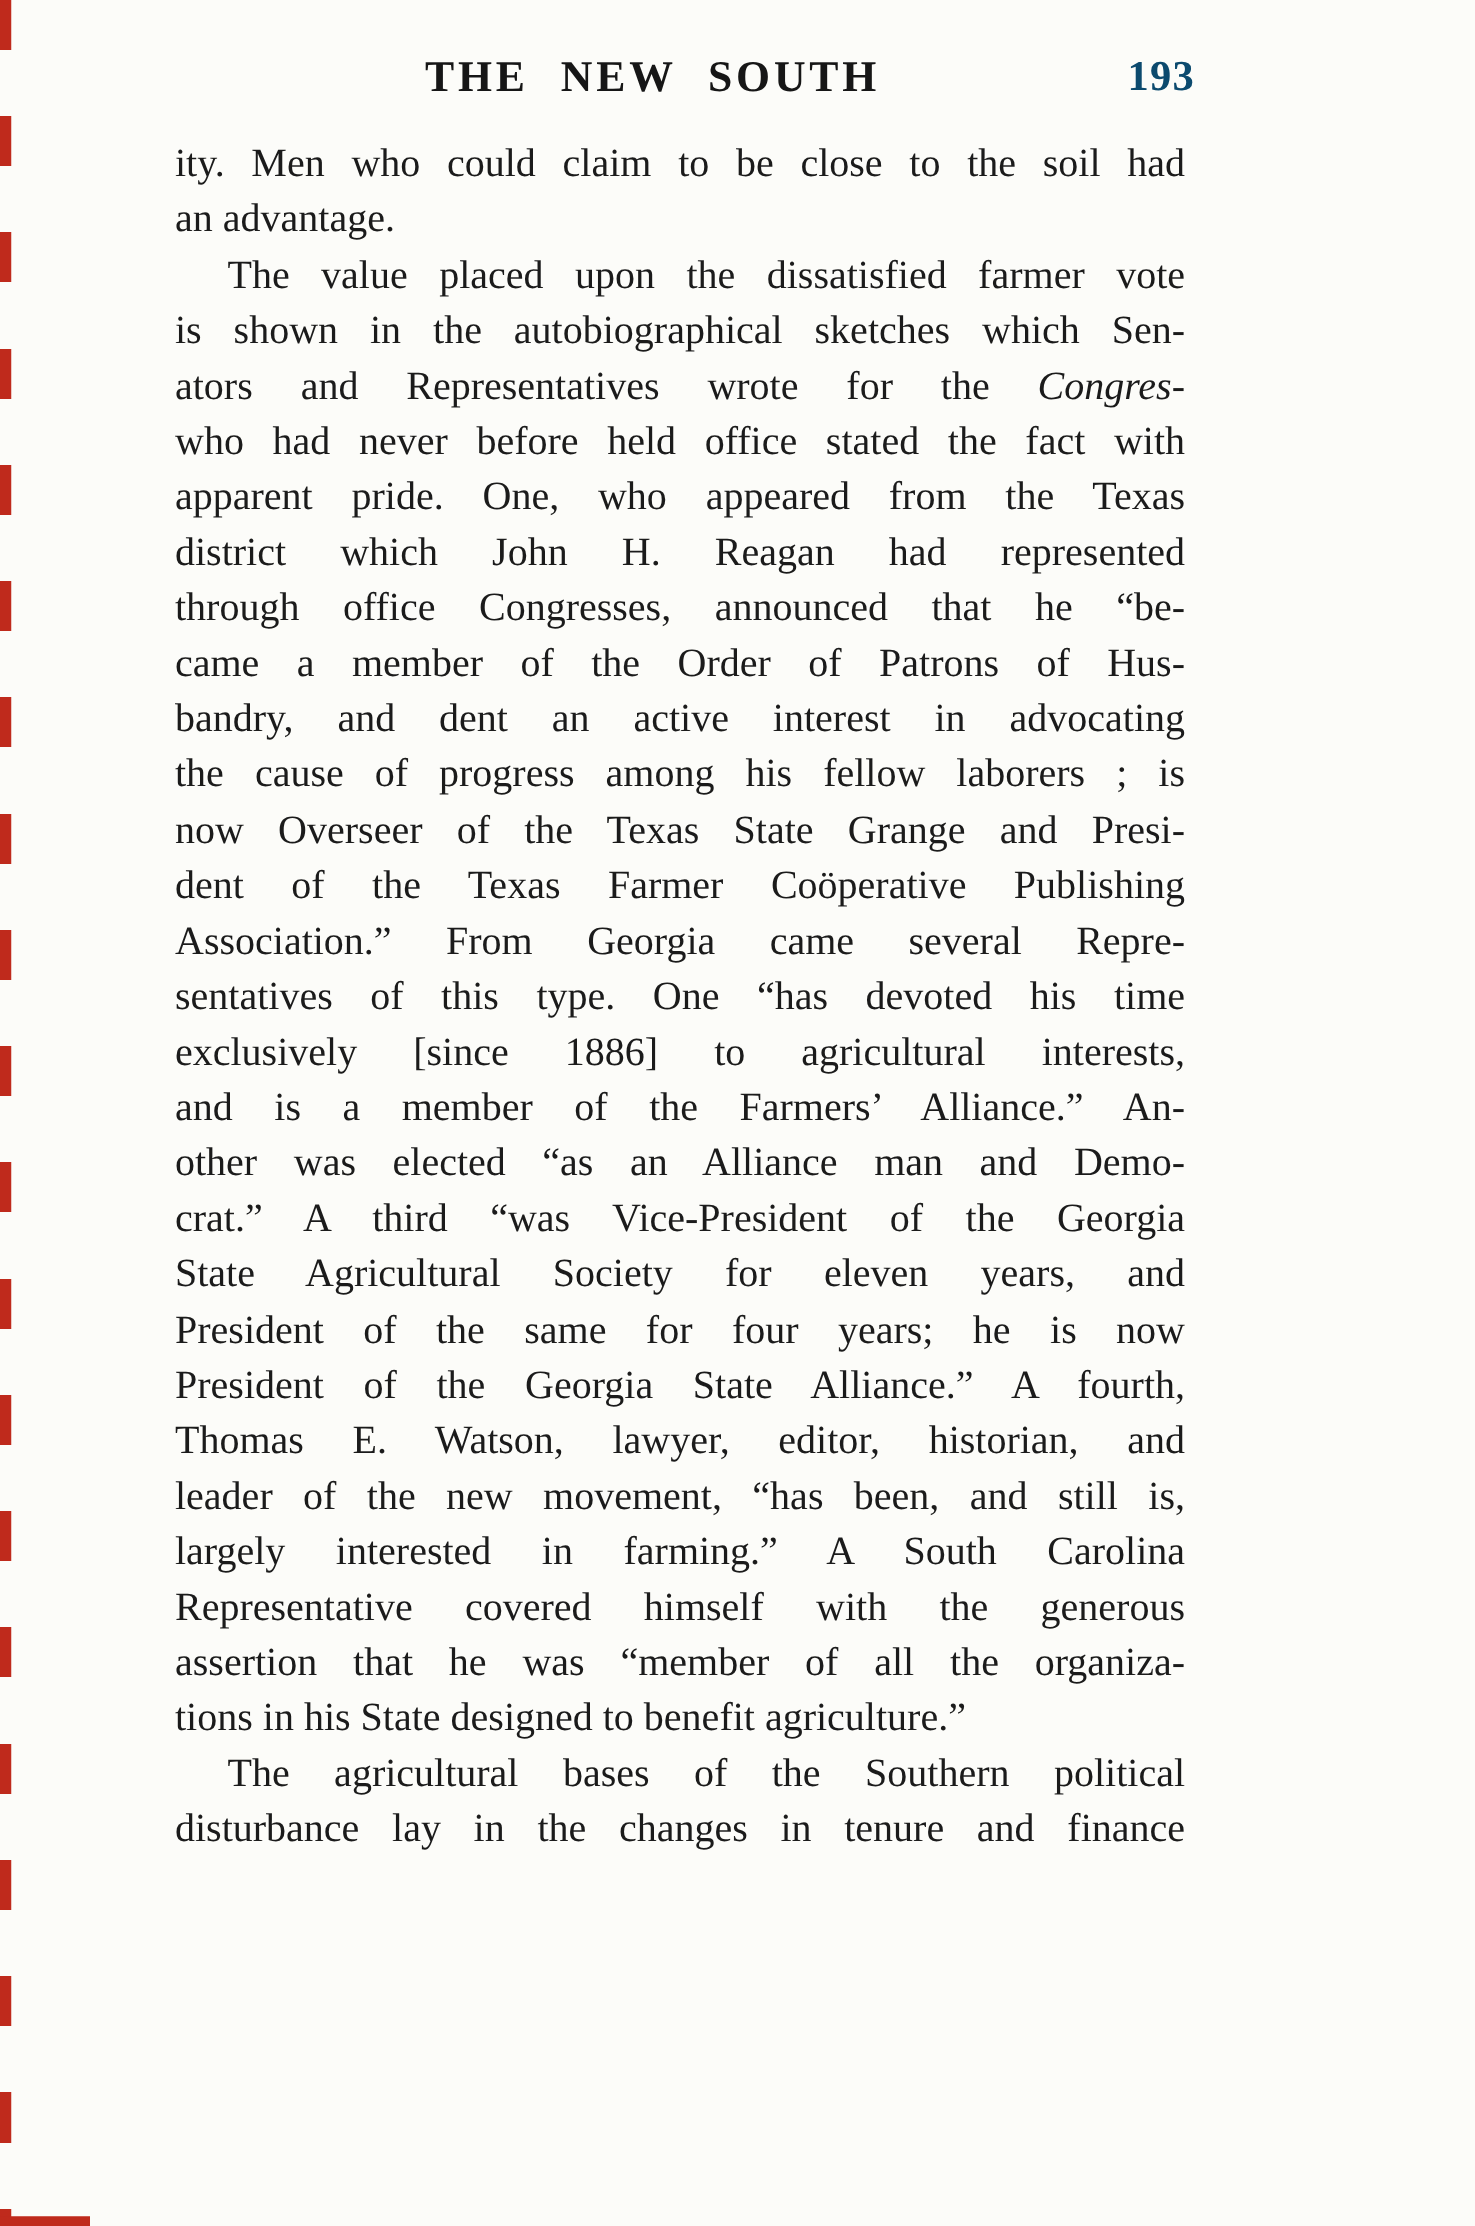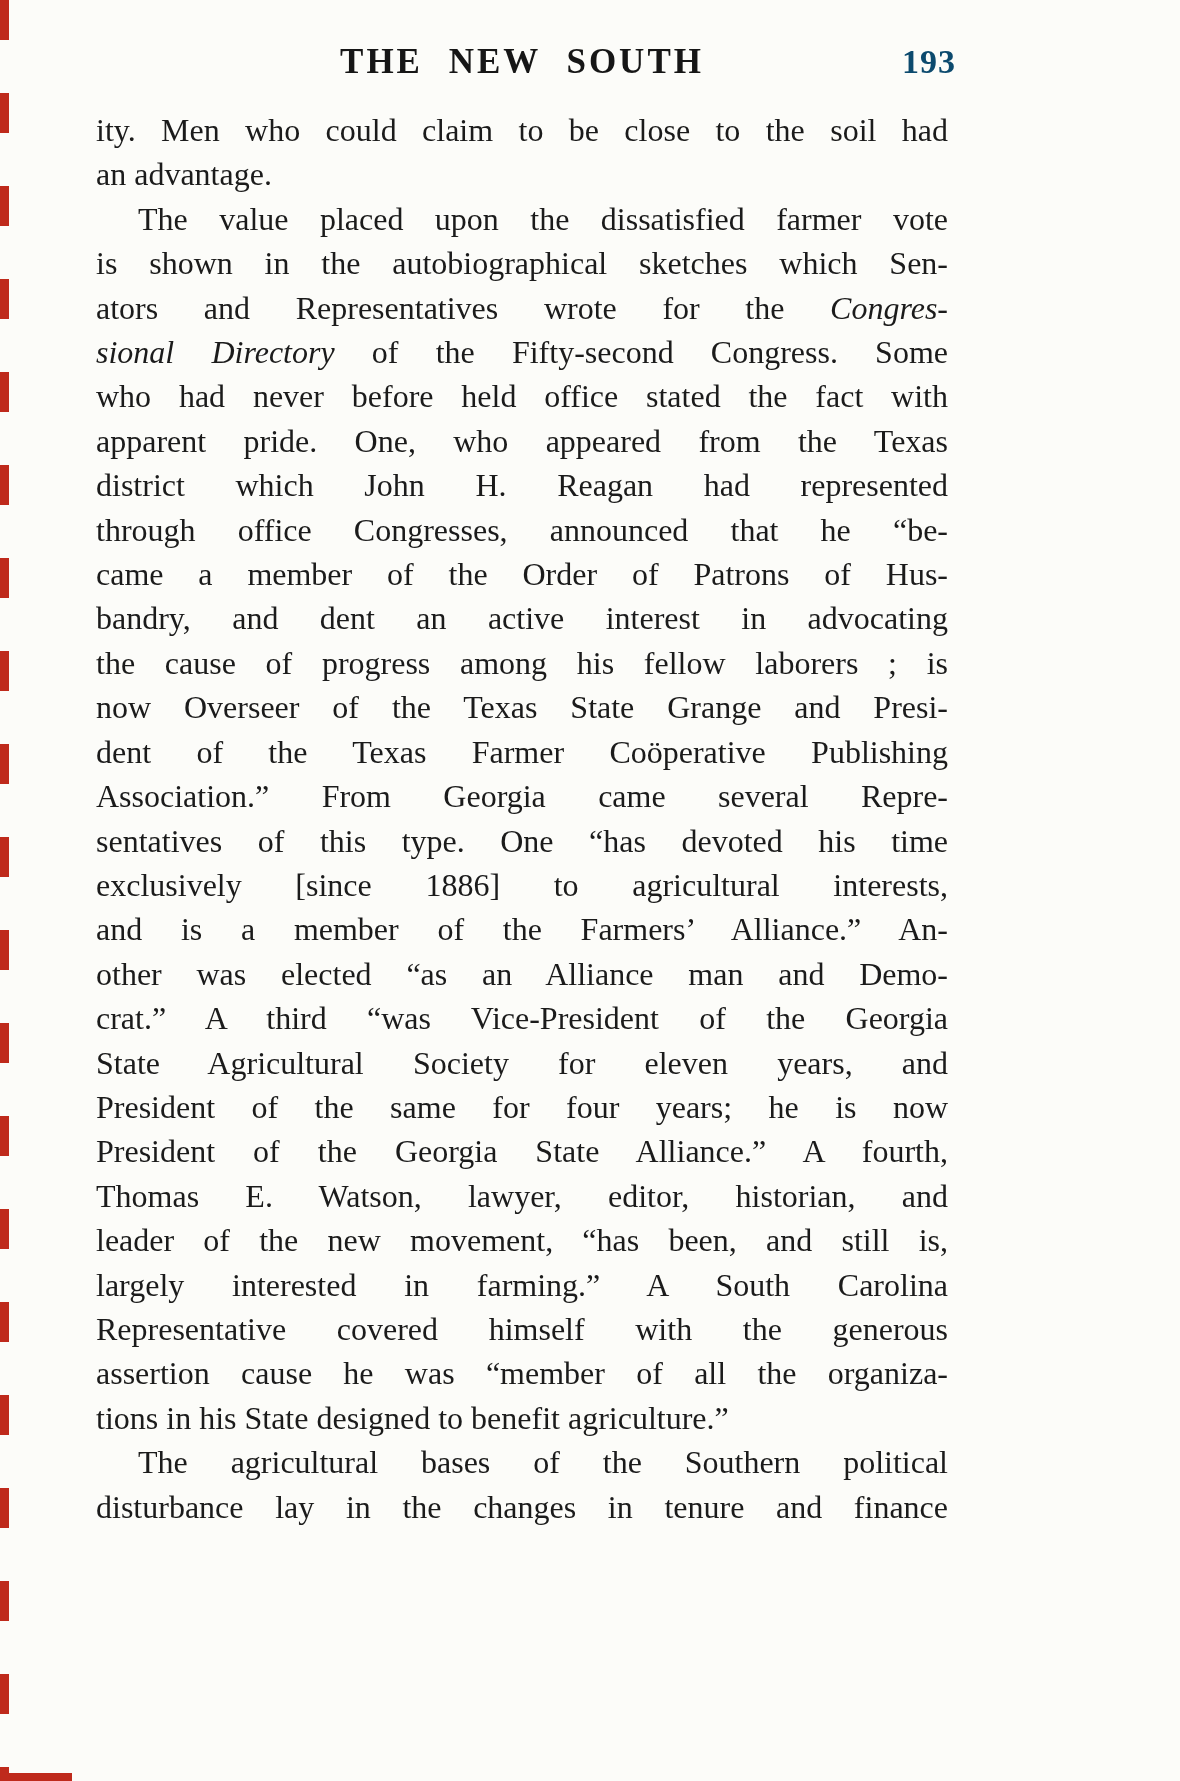--- a/index.html
+++ b/index.html
@@ -17,21 +17,21 @@
   .content{position:absolute;left:96px;top:42px;width:852px;color:#1c1c1c;}
   .header{position:relative;height:46px;margin-bottom:20px;}
   .title{
     text-align:center;font-size:35px;font-weight:bold;
     letter-spacing:3px;word-spacing:14px;color:#161616;
   }
   .pagenum{
     position:absolute;right:-8px;top:1px;font-size:34px;font-weight:bold;
     letter-spacing:1px;color:#0c4a6e;
   }
-  .body{font-size:32px;line-height:44.4px;color:#1b1b1b;}
+  .body{font-size:32px;line-height:44.4px;color:#1b1b1b;margin-left:44px;}
   .line{text-align:left;min-height:44.4px;}
   .line.just{text-align:justify;text-align-last:justify;}
   .line.ind{text-indent:42px;}
   .it{font-style:italic;}
 </style>
 </head>
 <body>
 
 <div class="page" style="background: rgb(252, 252, 249);">
   <div class="edge-marks" style="background: repeating-linear-gradient(rgb(191, 42, 28) 0px, rgb(191, 42, 28) 40px, transparent 40px, transparent 93px);"></div>
@@ -42,21 +42,20 @@
       <div class="title">THE NEW SOUTH</div>
       <div class="pagenum">193</div>
     </div>
 
     <div class="body" style="color: rgb(27, 27, 27);">
         <div class="line just"><span>ity.  Men who could claim to be close to the soil had</span></div>
         <div class="line"><span>an advantage.</span></div>
         <div class="line just ind"><span>The value placed upon the dissatisfied farmer vote</span></div>
         <div class="line just"><span>is shown in the autobiographical sketches which Sen-</span></div>
         <div class="line just"><span>ators and Representatives wrote for the </span><span class="it">Congres-</span></div>
-        <div class="line just"><span class="it">sional Directory</span><span> of the Fifty-second Congress.  Some</span></div>
         <div class="line just"><span>who had never before held office stated the fact with</span></div>
         <div class="line just"><span>apparent pride.  One, who appeared from the Texas</span></div>
         <div class="line just"><span>district which John H. Reagan had represented</span></div>
         <div class="line just"><span>through office Congresses, announced that he “be-</span></div>
         <div class="line just"><span>came a member of the Order of Patrons of Hus-</span></div>
         <div class="line just"><span>bandry, and dent an active interest in advocating</span></div>
         <div class="line just"><span>the cause of progress among his fellow laborers ; is</span></div>
         <div class="line just"><span>now Overseer of the Texas State Grange and Presi-</span></div>
         <div class="line just"><span>dent of the Texas Farmer Coöperative Publishing</span></div>
         <div class="line just"><span>Association.”  From Georgia came several Repre-</span></div>
@@ -65,19 +64,19 @@
         <div class="line just"><span>and is a member of the Farmers’ Alliance.”  An-</span></div>
         <div class="line just"><span>other was elected “as an Alliance man and Demo-</span></div>
         <div class="line just"><span>crat.”  A third “was Vice-President of the Georgia</span></div>
         <div class="line just"><span>State Agricultural Society for eleven years, and</span></div>
         <div class="line just"><span>President of the same for four years; he is now</span></div>
         <div class="line just"><span>President of the Georgia State Alliance.”  A fourth,</span></div>
         <div class="line just"><span>Thomas E. Watson, lawyer, editor, historian, and</span></div>
         <div class="line just"><span>leader of the new movement, “has been, and still is,</span></div>
         <div class="line just"><span>largely interested in farming.”  A South Carolina</span></div>
         <div class="line just"><span>Representative covered himself with the generous</span></div>
-        <div class="line just"><span>assertion cause he was “member of all the organiza-</span></div>
+        <div class="line just"><span>assertion that he was “member of all the organiza-</span></div>
         <div class="line"><span>tions in his State designed to benefit agriculture.”</span></div>
         <div class="line just ind"><span>The agricultural bases of the Southern political</span></div>
         <div class="line just"><span>disturbance lay in the changes in tenure and finance</span></div>
       </div>
   </div>
 </div>
 
 </body></html>

